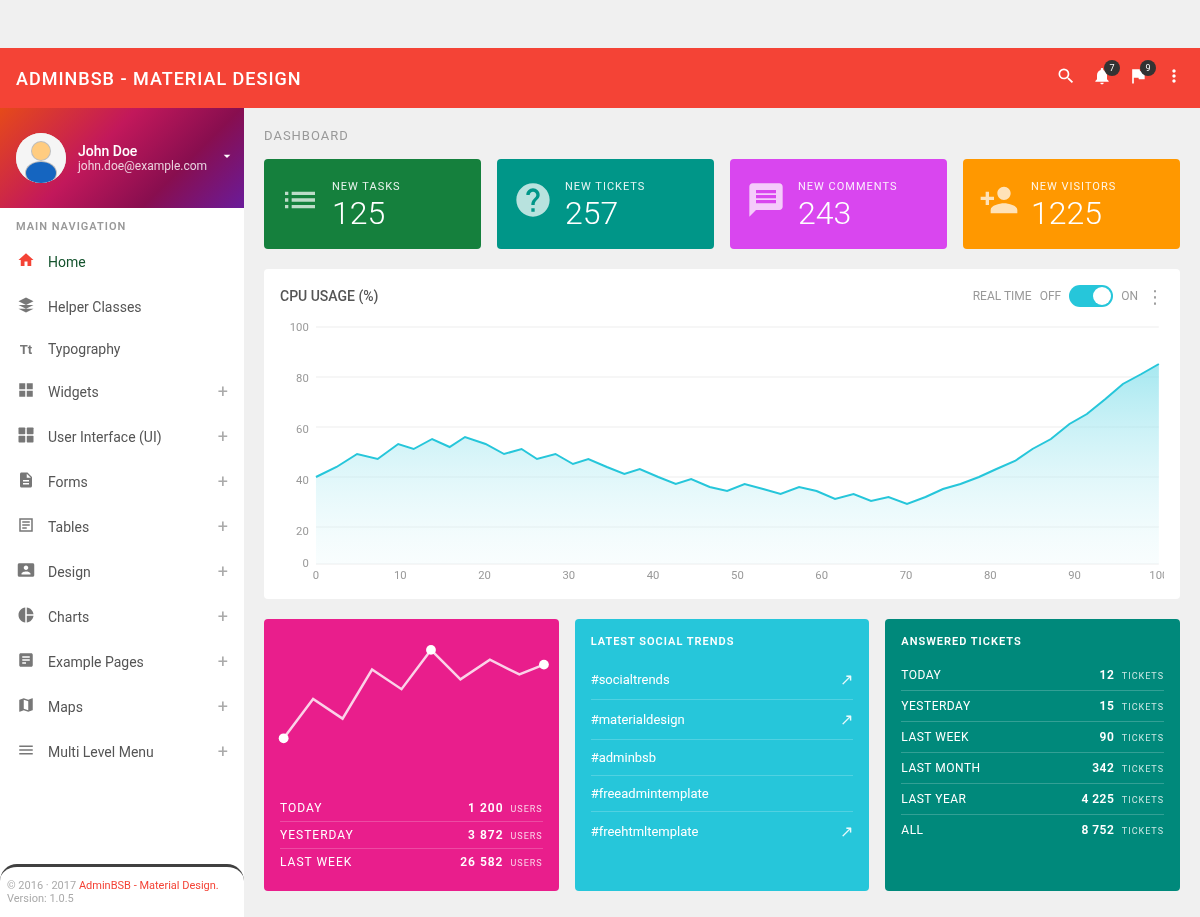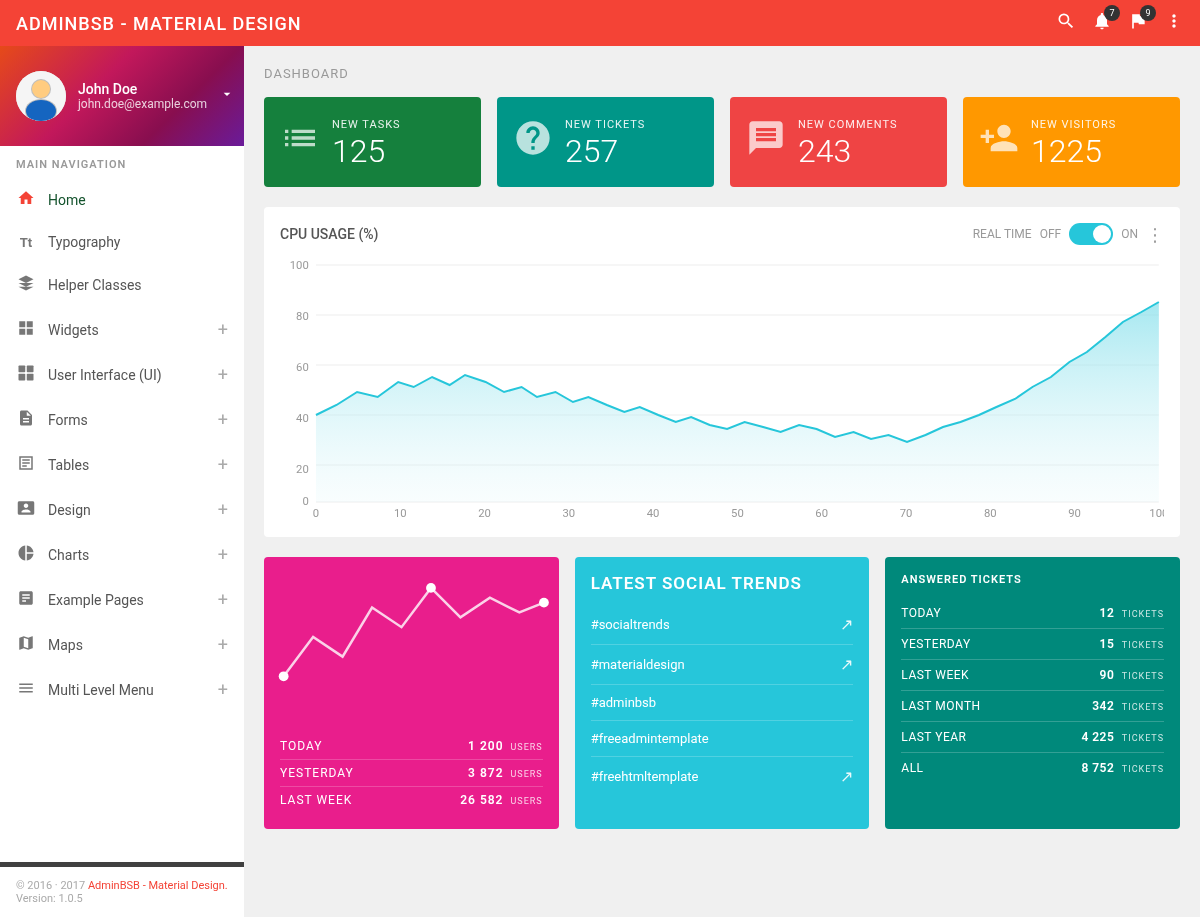--- a/index.html
+++ b/index.html
@@ -2,26 +2,27 @@
 <html><head>
   <meta charset="utf-8">
   <style>
     * { box-sizing: border-box; margin: 0; padding: 0; }
     body { font-family: 'Roboto', Arial, sans-serif; background: #f0f0f0; display: flex; flex-direction: column; height: 917px; overflow: hidden; }
 
     
     .topbar {
       background: #f44336;
       color: white;
-      height: 46px;
+      height: 60px;
       display: flex;
       align-items: center;
       padding: 0 16px;
       justify-content: space-between;
       flex-shrink: 0;
+      margin-top: 48px;
     }
     .topbar-title { font-size: 18px; font-weight: 500; letter-spacing: 1px; }
     .topbar-icons { display: flex; align-items: center; gap: 16px; }
     .topbar-icon-btn { position: relative; cursor: pointer; color: white; }
     .badge {
       position: absolute;
       top: -6px; right: -8px;
       background: #333;
       color: white;
       border-radius: 50%;
@@ -86,24 +87,25 @@
       position: relative;
     }
     .nav-item.active { color: #14532d; }
     .nav-item.active .nav-icon { color: #f44336; }
     .nav-icon { width: 20px; color: #777; flex-shrink: 0; text-align: center; }
     .nav-plus { margin-left: auto; color: #aaa; font-size: 18px; }
 
     
     .sidebar-footer {
       margin-top: auto;
-      padding: 12px 16px;
+      padding: 12px 7px;
       font-size: 11px;
       color: #aaa;
-      border-top: 5px solid #404040;
+      border-top: 3px solid #404040;
+      border-radius: 17px;
     }
     .sidebar-footer a { color: #f44336; text-decoration: none; }
 
     
     .content {
       flex: 1;
       overflow-y: auto;
       padding: 20px;
       background: #f0f0f0;
     }
@@ -121,21 +123,21 @@
       border-radius: 4px;
       padding: 16px;
       color: white;
       display: flex;
       align-items: center;
       gap: 12px;
       min-height: 90px;
     }
     .stat-card.pink { background: #15803d; }
     .stat-card.teal { background: #009688; }
-    .stat-card.green { background: #ef4444; }
+    .stat-card.green { background: #d946ef; }
     .stat-card.orange { background: #ff9800; }
     .stat-icon { font-size: 36px; opacity: 0.9; }
     .stat-text { flex: 1; }
     .stat-label { font-size: 11px; letter-spacing: 1px; opacity: 0.9; margin-bottom: 4px; }
     .stat-value { font-size: 32px; font-weight: 300; line-height: 1; }
 
     
     .chart-card {
       background: white;
       border-radius: 4px;
@@ -195,21 +197,21 @@
     .sparkline-row:last-child { border-bottom: none; }
     .sparkline-val { font-weight: 600; }
 
     
     .social-card {
       background: #26c6da;
       border-radius: 4px;
       padding: 16px;
       color: white;
     }
-    .social-header { font-size: 17px; letter-spacing: 1px; font-weight: 600; margin-bottom: 12px; }
+    .social-header { font-size: 11px; letter-spacing: 1px; font-weight: 600; margin-bottom: 12px; }
     .social-item {
       display: flex;
       justify-content: space-between;
       align-items: center;
       padding: 10px 0;
       border-bottom: 1px solid rgba(255,255,255,0.2);
       font-size: 13px;
     }
     .social-item:last-child { border-bottom: none; }
     .trend-icon { color: rgba(255,255,255,0.9); font-size: 16px; }
@@ -301,31 +303,31 @@
     <div class="nav-item active">
       <span class="nav-icon">
         <svg width="18" height="18" viewBox="0 0 24 24" fill="#f44336">
             <path d="M10 20v-6h4v6h5v-8h3L12 3 2 12h3v8z"></path>
           </svg>
       </span>
       <span>Home</span>
     </div>
 
     <div class="nav-item">
+      <span class="nav-icon">
+        <svg width="18" height="18" viewBox="0 0 24 24" fill="#777">
+            <path d="M12 2L2 7l10 5 10-5-10-5zM2 17l10 5 10-5M2 12l10 5 10-5"></path>
+          </svg>
+      </span>
+      <span>Helper Classes</span>
+    </div>
+
+    <div class="nav-item">
       <span class="nav-icon" style="font-size:13px;font-weight:bold;color:#777;">Tt</span>
       <span>Typography</span>
-    </div>
-
-    <div class="nav-item">
-      <span class="nav-icon">
-        <svg width="18" height="18" viewBox="0 0 24 24" fill="#777">
-            <path d="M12 2L2 7l10 5 10-5-10-5zM2 17l10 5 10-5M2 12l10 5 10-5"></path>
-          </svg>
-      </span>
-      <span>Helper Classes</span>
     </div>
 
     <div class="nav-item">
       <span class="nav-icon">
         <svg width="18" height="18" viewBox="0 0 24 24" fill="#777">
             <path d="M13 13h8v8h-8zm0-10h8v8h-8zM3 13h8v8H3zm0-10h8v8H3z"></path>
           </svg>
       </span>
       <span>Widgets</span>
       <span class="nav-plus">+</span>

